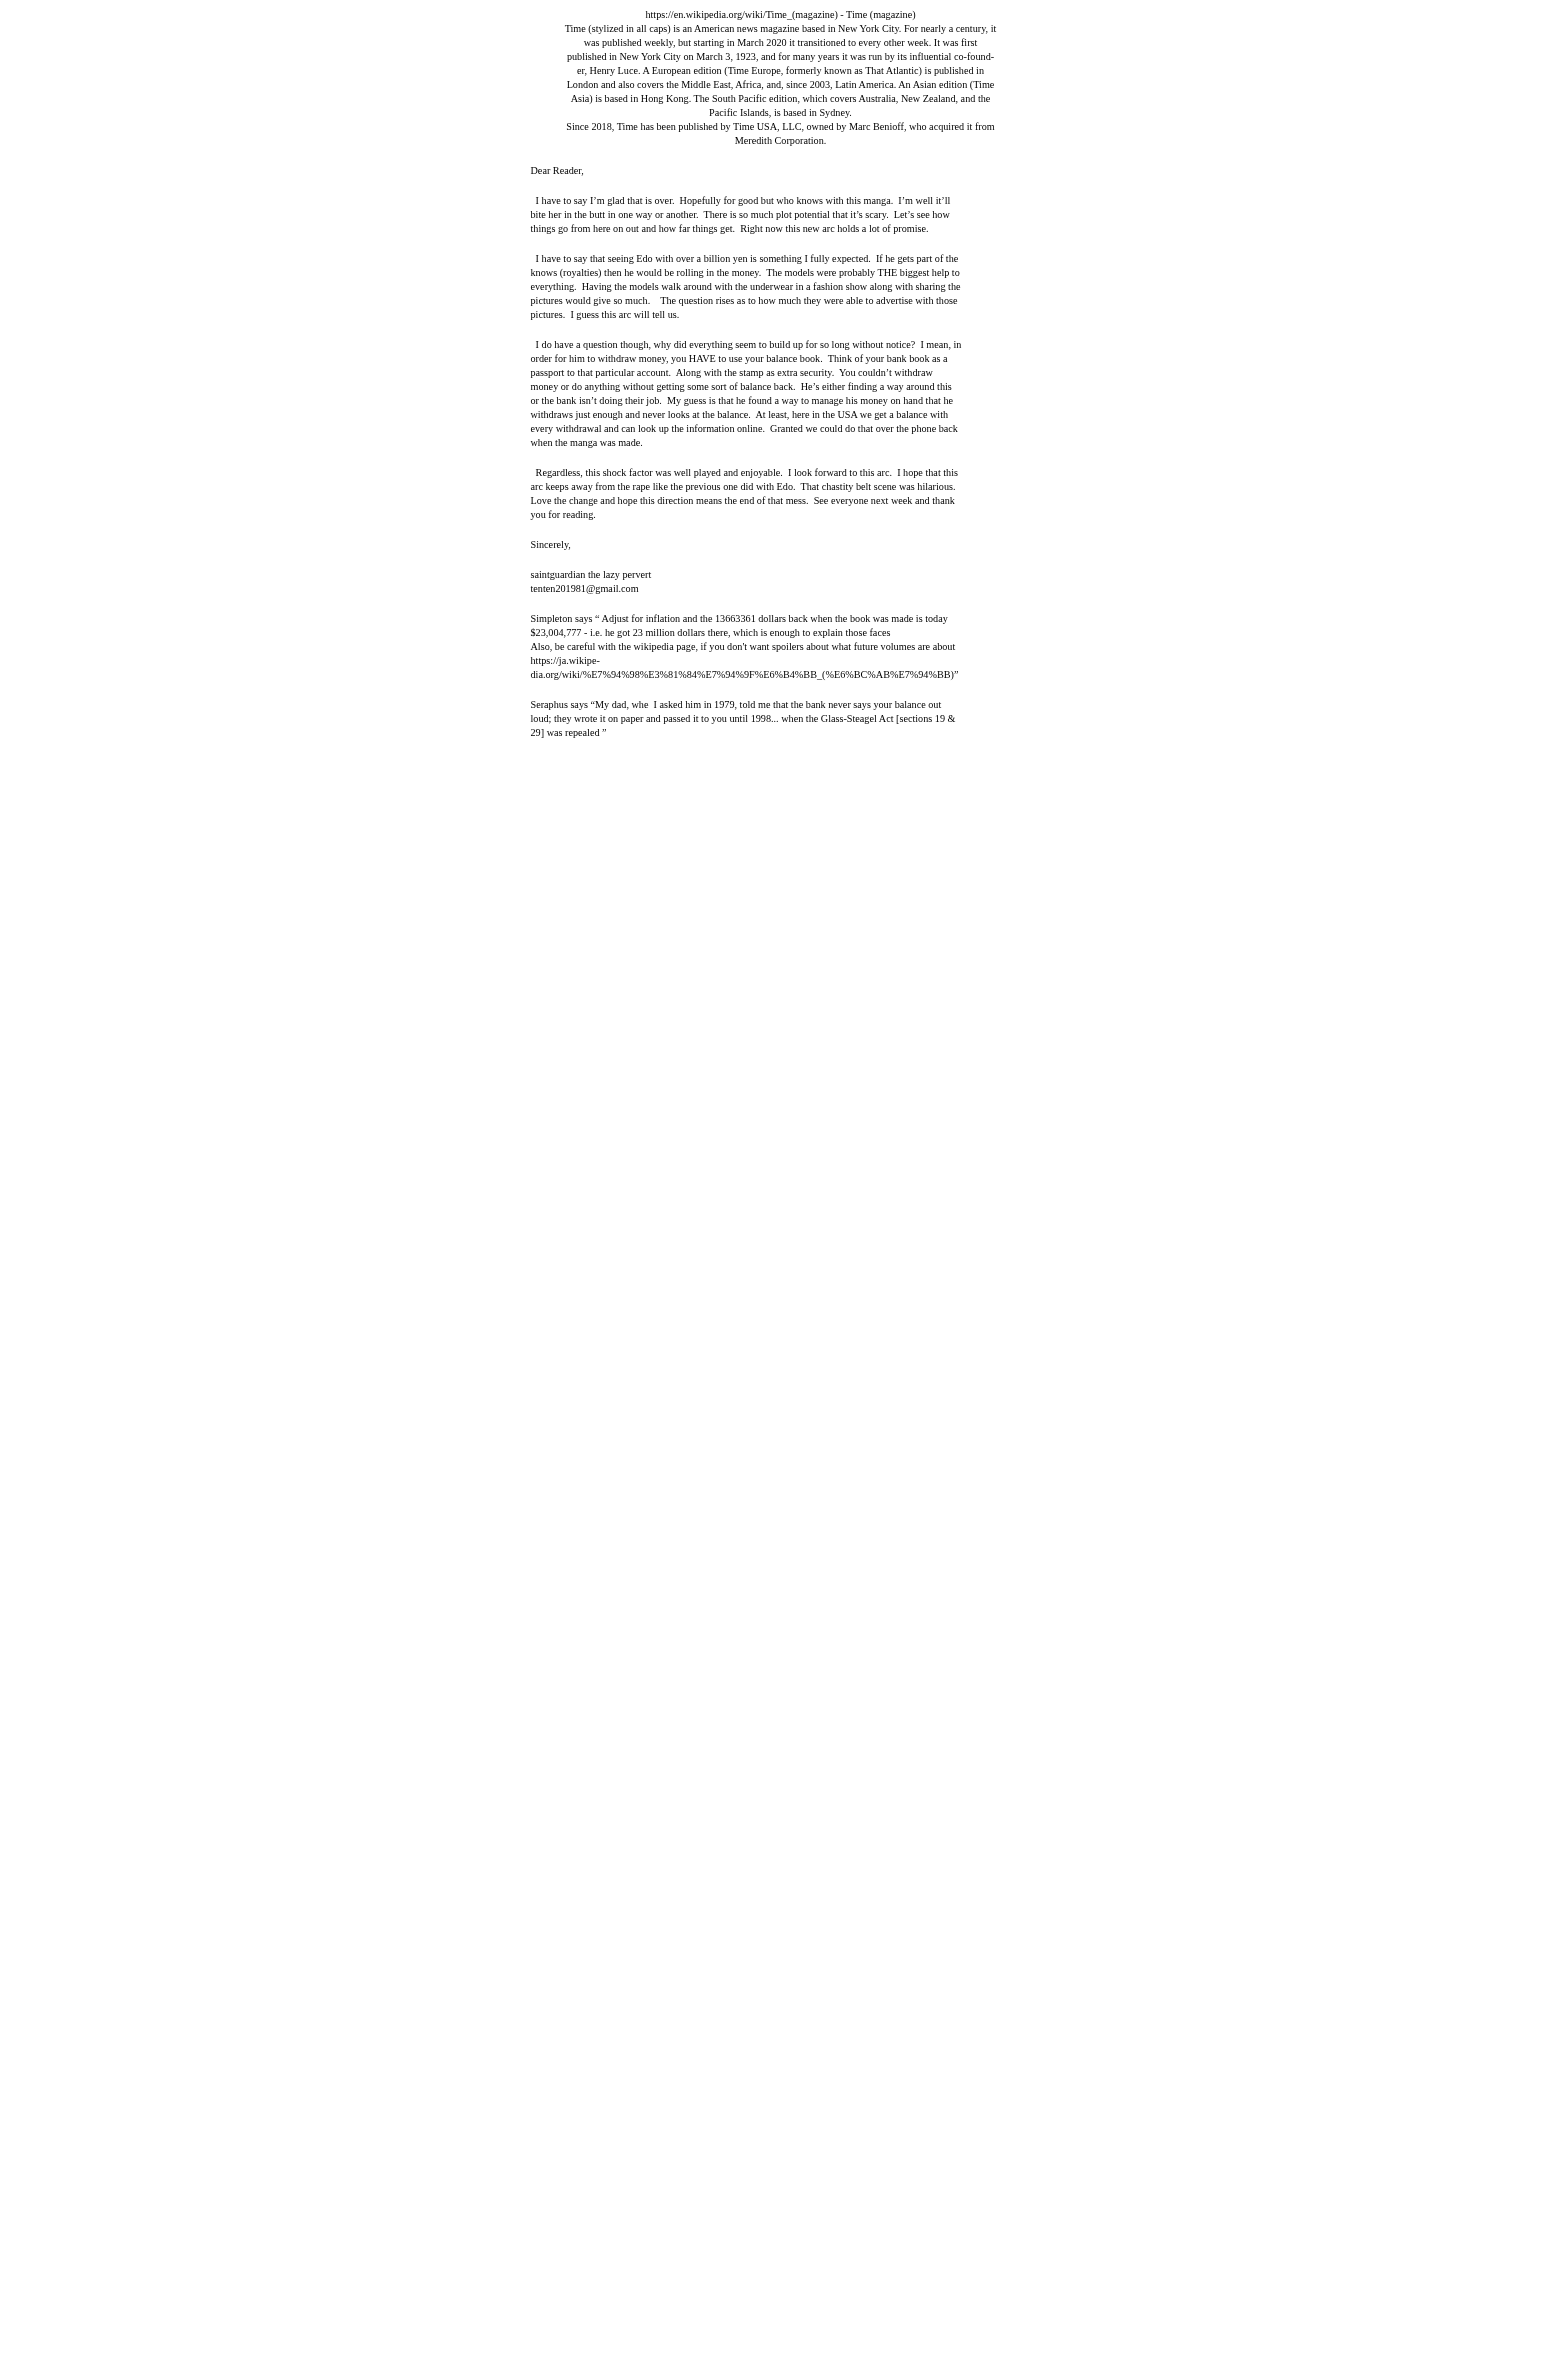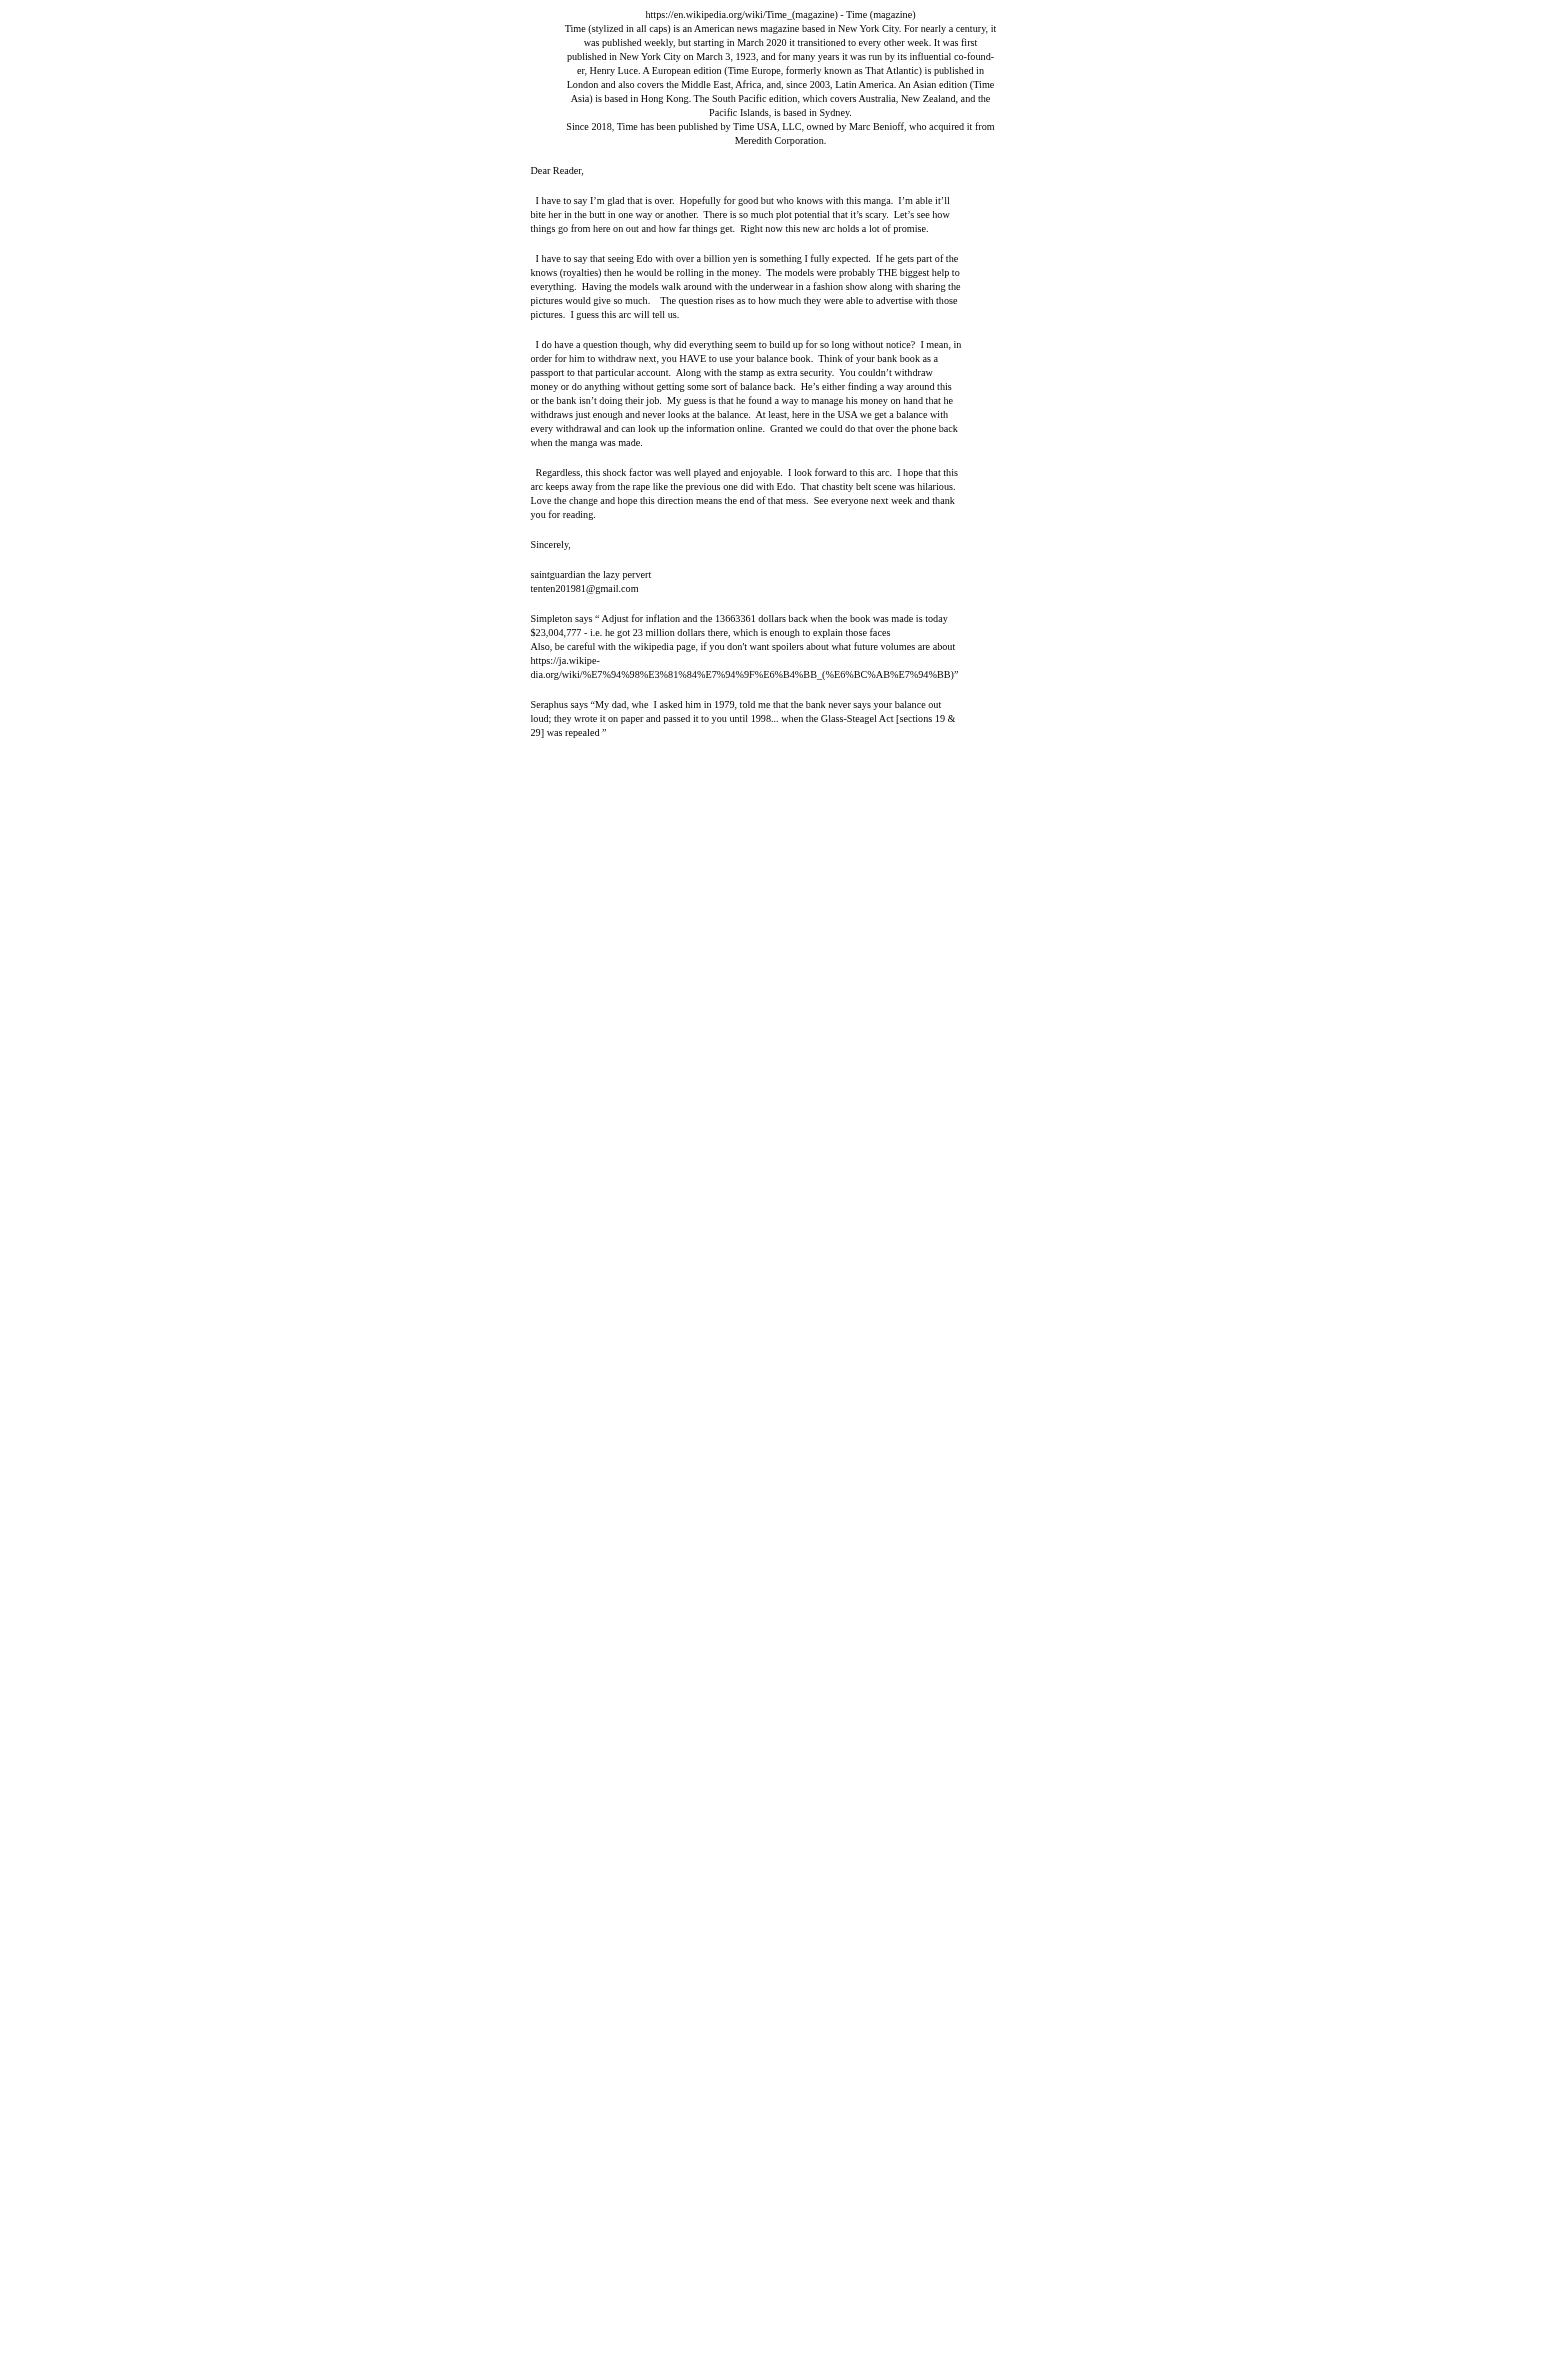--- a/index.html
+++ b/index.html
@@ -41,34 +41,34 @@
       </div>
     <div class="center" data-bind-lines="intro.publisher_lines">
         <div class="ln">Since 2018, Time has been published by Time USA, LLC, owned by Marc Benioff, who acquired it from</div>
         <div class="ln">Meredith Corporation.</div>
       </div>
   </section>
 
   <section>
     <div class="ln gap" data-bind="letter.salutation">Dear Reader,</div>
     <div class="gap" data-bind-lines="letter.paragraphs.0.lines">
-        <div class="ln">  I have to say I’m glad that is over.  Hopefully for good but who knows with this manga.  I’m able it’ll</div>
+        <div class="ln">  I have to say I’m glad that is over.  Hopefully for good but who knows with this manga.  I’m well it’ll</div>
         <div class="ln">bite her in the butt in one way or another.  There is so much plot potential that it’s scary.  Let’s see how</div>
         <div class="ln">things go from here on out and how far things get.  Right now this new arc holds a lot of promise.</div>
       </div>
     <div class="gap" data-bind-lines="letter.paragraphs.1.lines">
         <div class="ln">  I have to say that seeing Edo with over a billion yen is something I fully expected.  If he gets part of the</div>
         <div class="ln">knows (royalties) then he would be rolling in the money.  The models were probably THE biggest help to</div>
         <div class="ln">everything.  Having the models walk around with the underwear in a fashion show along with sharing the</div>
         <div class="ln">pictures would give so much.    The question rises as to how much they were able to advertise with those</div>
         <div class="ln">pictures.  I guess this arc will tell us.</div>
       </div>
     <div class="gap" data-bind-lines="letter.paragraphs.2.lines">
         <div class="ln">  I do have a question though, why did everything seem to build up for so long without notice?  I mean, in</div>
-        <div class="ln">order for him to withdraw next, you HAVE to use your balance book.  Think of your bank book as a</div>
+        <div class="ln">order for him to withdraw money, you HAVE to use your balance book.  Think of your bank book as a</div>
         <div class="ln">passport to that particular account.  Along with the stamp as extra security.  You couldn’t withdraw</div>
         <div class="ln">money or do anything without getting some sort of balance back.  He’s either finding a way around this</div>
         <div class="ln">or the bank isn’t doing their job.  My guess is that he found a way to manage his money on hand that he</div>
         <div class="ln">withdraws just enough and never looks at the balance.  At least, here in the USA we get a balance with</div>
         <div class="ln">every withdrawal and can look up the information online.  Granted we could do that over the phone back</div>
         <div class="ln">when the manga was made.</div>
       </div>
     <div class="gap" data-bind-lines="letter.paragraphs.3.lines">
         <div class="ln">  Regardless, this shock factor was well played and enjoyable.  I look forward to this arc.  I hope that this</div>
         <div class="ln">arc keeps away from the rape like the previous one did with Edo.  That chastity belt scene was hilarious.</div>

